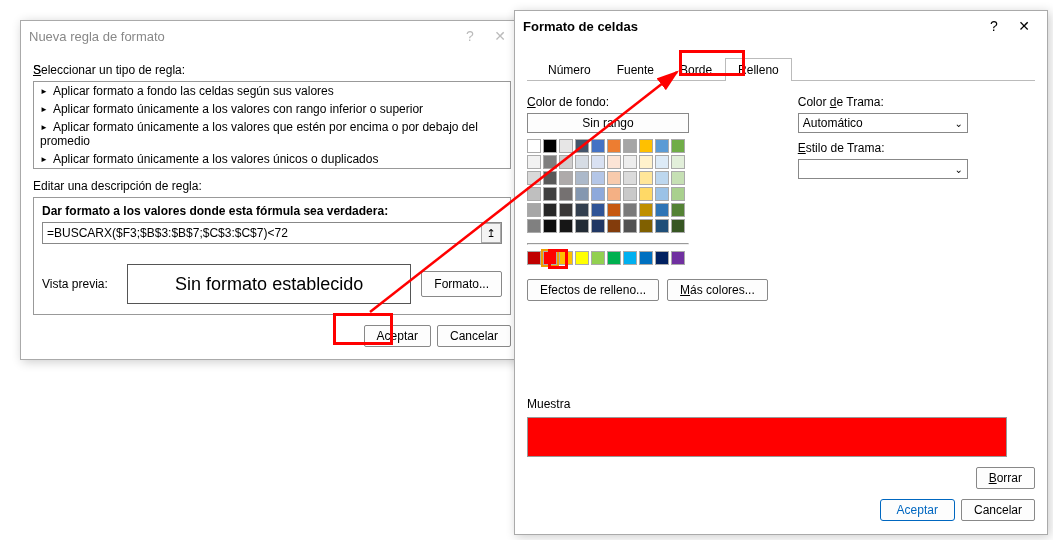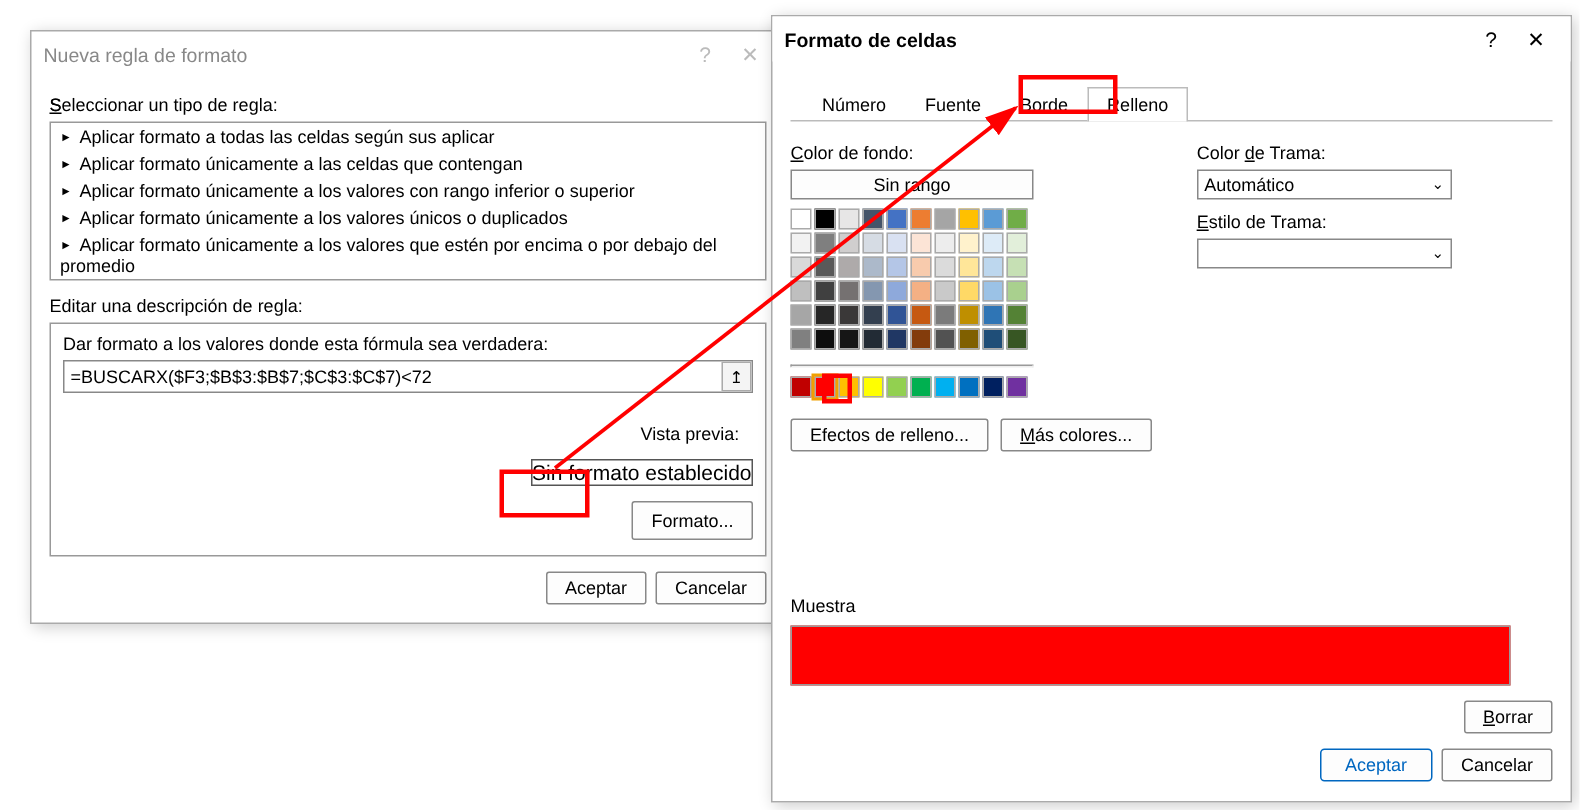--- a/index.html
+++ b/index.html
@@ -67,33 +67,32 @@
       width: 20px; height: 20px;
       border: 1px solid #aaa;
       background: #f4f4f4;
       display: flex; align-items: center; justify-content: center;
       font-size: 11px;
       cursor: pointer;
     }
 
     .preview-row {
       display: flex;
-      align-items: flex-end;
+      align-items: center;
       gap: 10px;
       margin-top: 20px;
-      flex-direction: column;
     }
     .preview-box {
       border: 1px solid #555;
       height: 40px;
       flex: 1;
       display: flex;
       align-items: center;
       justify-content: center;
-      font-size: 14px;
+      font-size: 18px;
     }
     .btn {
       border: 1px solid #888;
       background: #fdfdfd;
       height: 22px;
       padding: 0 12px;
       font-size: 12px;
       cursor: pointer;
       border-radius: 2px;
     }
@@ -197,31 +196,30 @@
     <span>Nueva regla de formato</span>
     <span class="spacer"></span>
     <span class="icon">?</span>
     <span class="icon">✕</span>
   </div>
   <div class="body">
     <span class="label"><span class="underline-letter">S</span><span></span><span id="stl"></span></span>
     <span class="label" style="margin-top:-18px;">Seleccionar un tipo de regla:</span>
 
     <div class="rule-list">
-      <div class="item arrow-bullet">Aplicar formato a todas las celdas según sus aplicar</div>
-      <div class="item arrow-bullet">Aplicar formato únicamente a las celdas que contengan</div>
+      <div class="item arrow-bullet">Aplicar formato a fondo las celdas según sus valores</div>
       <div class="item arrow-bullet">Aplicar formato únicamente a los valores con rango inferior o superior</div>
+      <div class="item arrow-bullet">Aplicar formato únicamente a los valores que estén por encima o por debajo del promedio</div>
       <div class="item arrow-bullet">Aplicar formato únicamente a los valores únicos o duplicados</div>
-      <div class="item arrow-bullet">Aplicar formato únicamente a los valores que estén por encima o por debajo del promedio</div>
     </div>
 
     <span class="label">Editar una descripción de regla:</span>
 
     <div class="groupbox">
-      <div style="font-weight:normal; margin-bottom:4px;">Dar formato a los valores donde esta fórmula sea verdadera:</div>
+      <div style="font-weight:bold; margin-bottom:4px;">Dar formato a los valores donde esta fórmula sea verdadera:</div>
       <div class="formula-wrap">
         <input class="formula-input" value="=BUSCARX($F3;$B$3:$B$7;$C$3:$C$7)&lt;72" style="">
         <div class="collapse-btn">↥</div>
       </div>
 
       <div class="preview-row">
         <span style="width:75px;">Vista previa:</span>
         <div class="preview-box">Sin formato establecido</div>
         <button class="btn" style="height:26px;">Formato...</button>
       </div>

